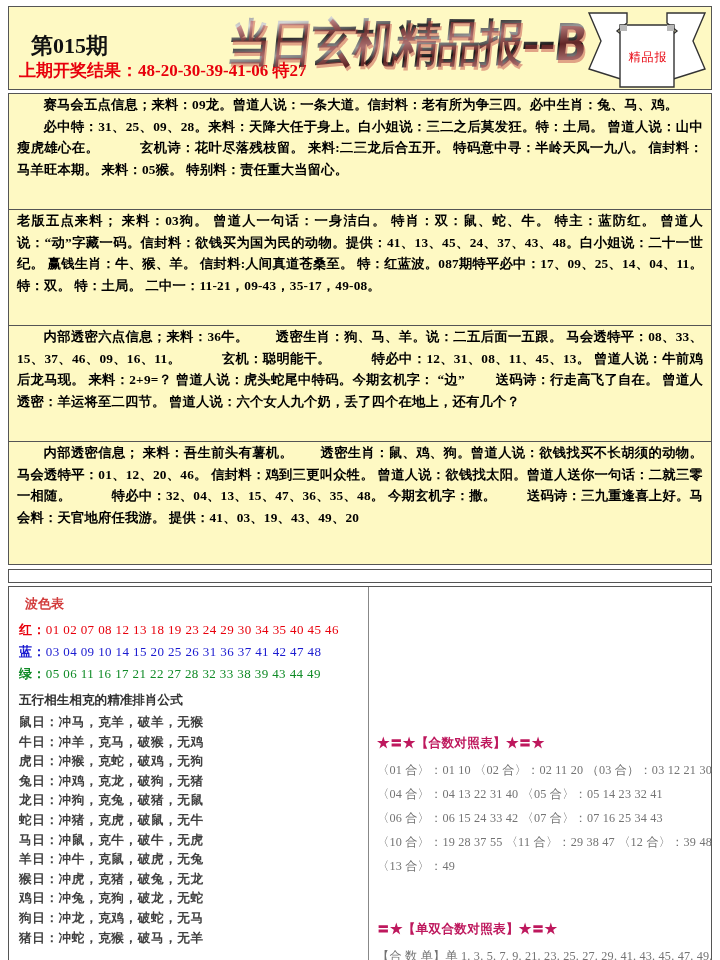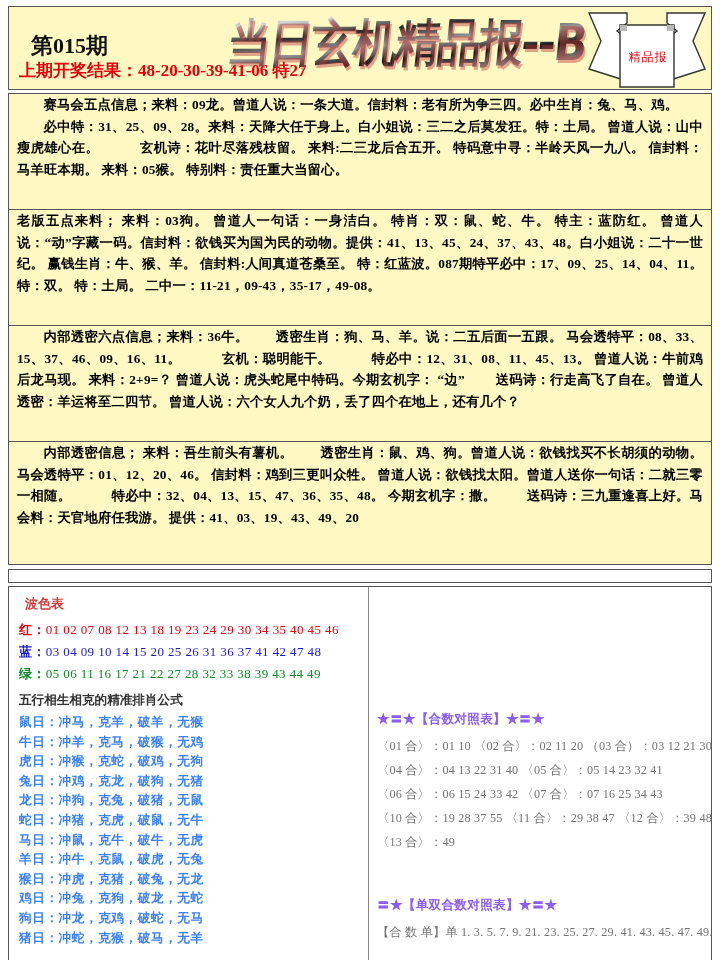--- a/index.html
+++ b/index.html
@@ -128,34 +128,34 @@
   .wave-green{color:#0f8a26;}
 
   .formula-title{
     font-family:"Liberation Serif","DejaVu Serif",serif;
     font-size:12.6px;color:#333;font-weight:bold;
     margin:6px 0 4px 0;
   }
   .zodiac-row{
     font-family:"Liberation Serif","DejaVu Serif",serif;
     font-size:12.6px;
-    color:#3b82f6;
+    color:#404040;
     font-weight:bold;
     line-height:1.0;
     padding:3.5px 0;
     white-space:nowrap;
     letter-spacing:.6px;
   }
 
   
   .rgt-block{position:absolute;left:8px;right:6px;}
   .rgt-head{
     font-family:"Liberation Serif","DejaVu Serif",serif;
-    font-size:12.6px;font-weight:bold;color:#8b5cf6;
-    margin-bottom:6px;white-space:nowrap;letter-spacing:.3px;
+    font-size:12.6px;font-weight:bold;color:#be185d;
+    margin-bottom:6px;white-space:nowrap;letter-spacing:.3px;margin-top:24px;
   }
   .rgt-line{
     font-family:Liberation Serif, serif;
     font-size:12.2px;color:#737373;
     line-height:1.0;padding:6px 0;
     white-space:nowrap;letter-spacing:.2px;
   }
 </style>
 </head>
 <body>

